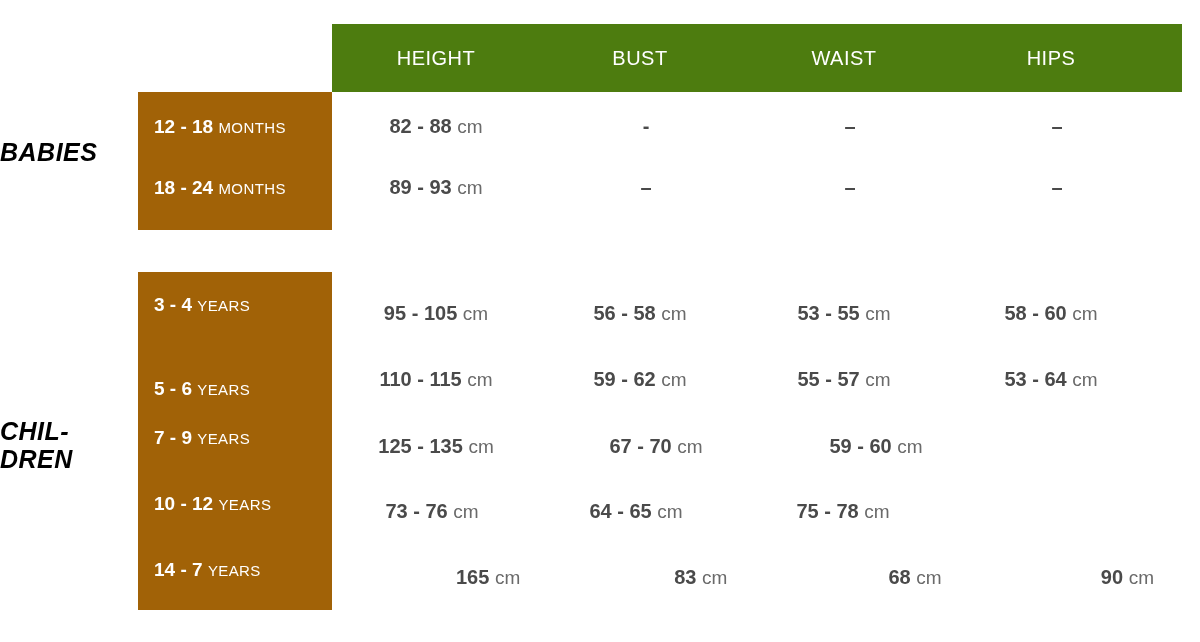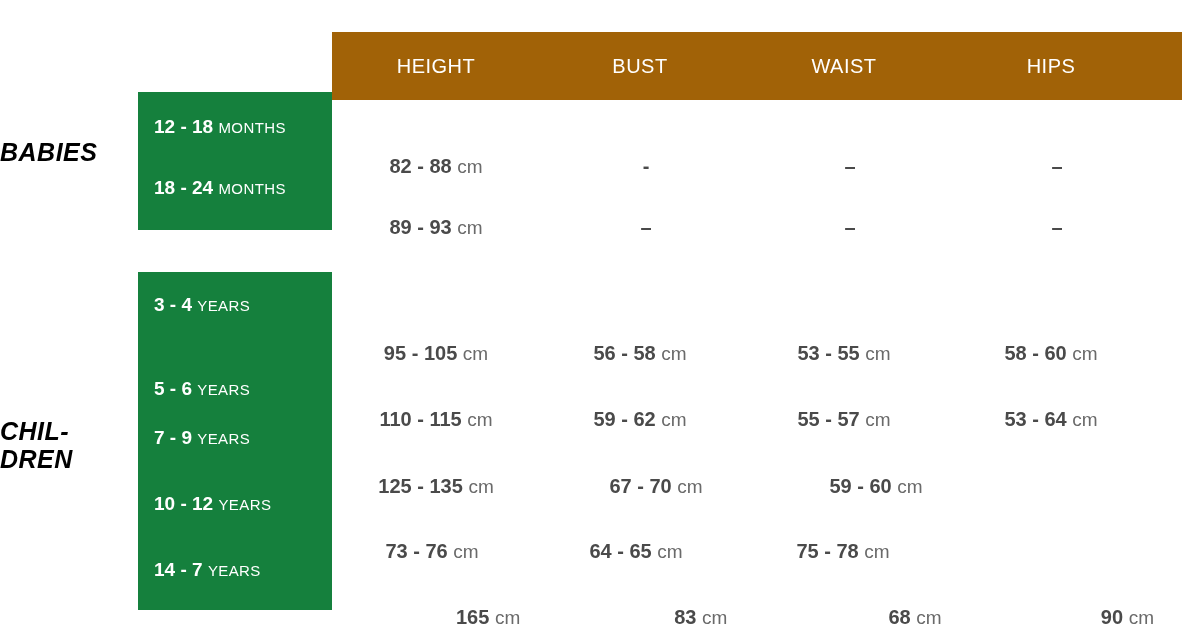--- a/index.html
+++ b/index.html
@@ -14,42 +14,42 @@
     position: relative;
     overflow: hidden;
   }
 
   
   .abs { position: absolute; }
 
   
   #header-band {
     left: 332px;
-    top: 32px;
+    top: 24px;
     width: 850px;
     height: 68px;
-    background: #a16207;
+    background: #4d7c0f;
     display: flex;
     align-items: center;
   }
   .col-head {
     color: #ffffff;
     font-size: 20px;
     letter-spacing: 0.5px;
     text-align: center;
     font-weight: 400;
   }
   .col-head.c0 { width: 208px; }
   .col-head.c1 { width: 200px; }
   .col-head.c2 { width: 208px; }
   .col-head.c3 { width: 206px; }
 
   
   .label-block {
-    background: #15803d;
+    background: #a16207;
   }
   #babies-block {
     left: 138px;
     top: 92px;
     width: 194px;
     height: 138px;
   }
   #children-block {
     left: 138px;
     top: 272px;
@@ -91,21 +91,20 @@
     letter-spacing: 0.4px;
   }
 
   
   .meas-row {
     position: absolute;
     left: 332px;
     width: 850px;
     display: flex;
     align-items: center;
-    margin-top: 40px;
   }
   .meas {
     text-align: center;
     color: #5c5c5c;
     font-size: 20px;
     white-space: nowrap;
   }
   .meas .v { font-weight: bold; color: #4a4a4a; font-size: 20px; }
   .meas .u { font-weight: 400; color: #6a6a6a; font-size: 19px; }
   .meas.c0 { width: 208px; }

